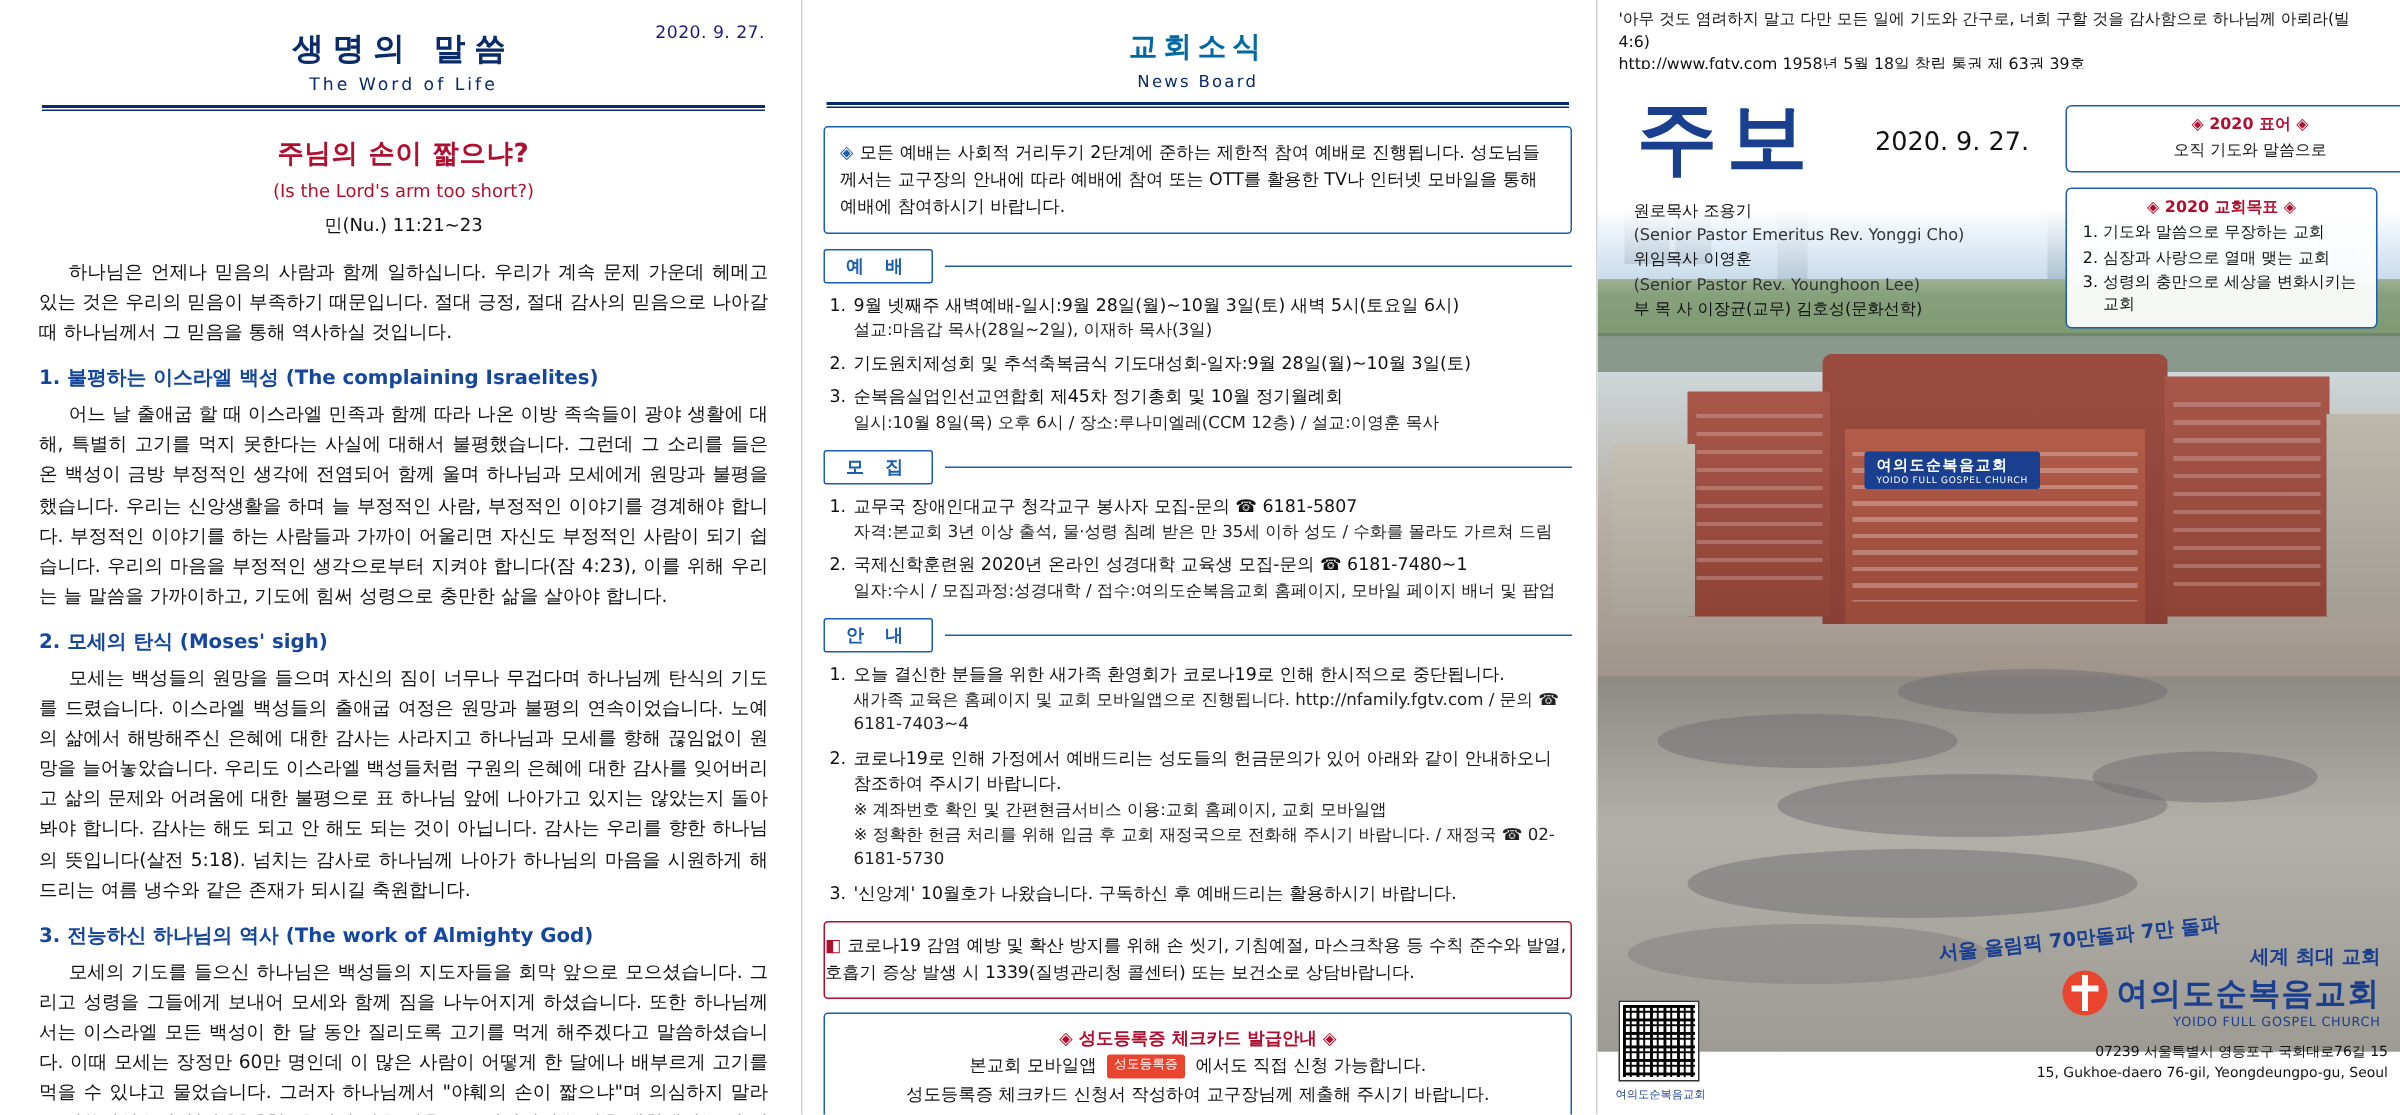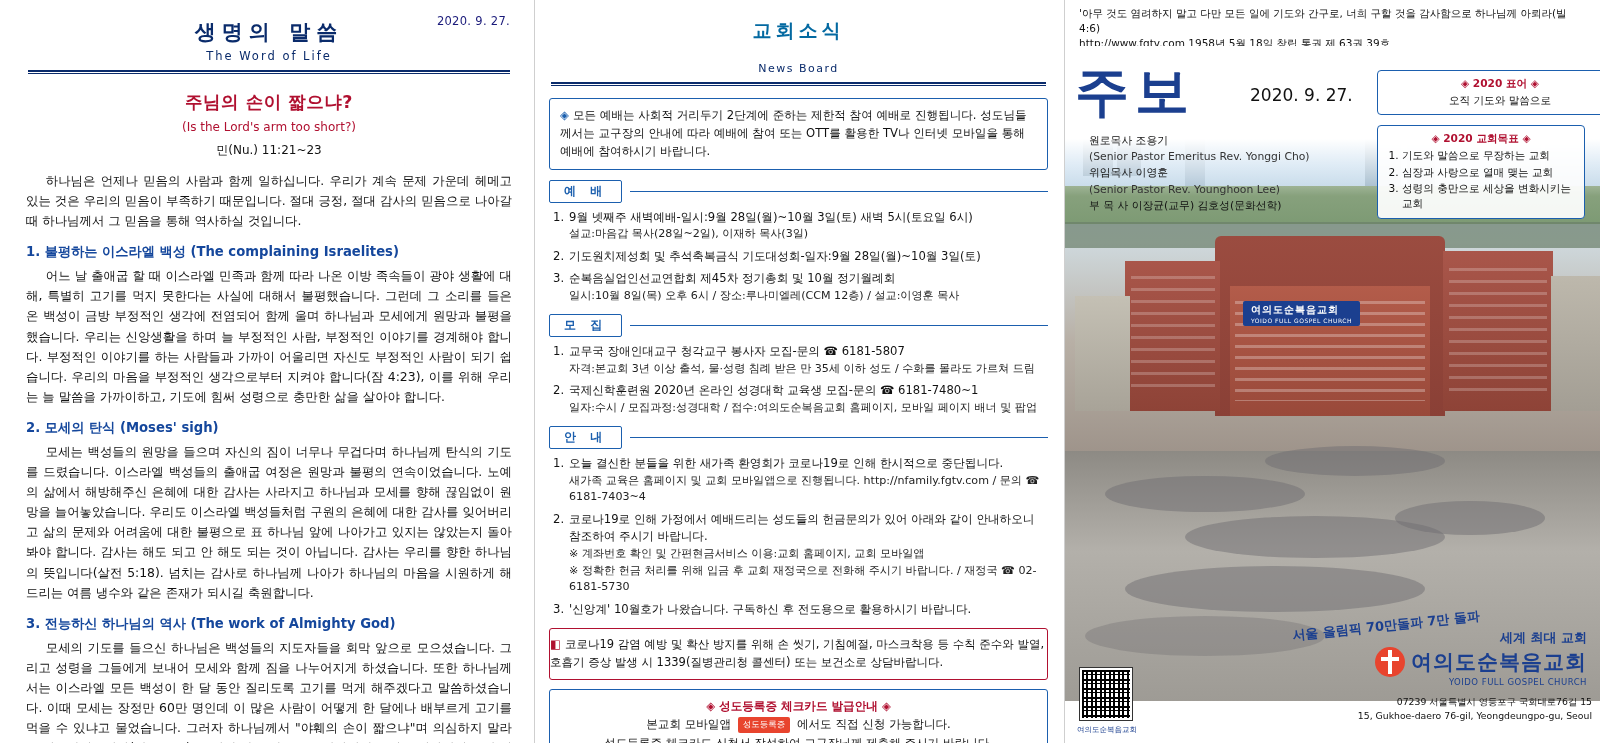--- a/index.html
+++ b/index.html
@@ -66,21 +66,21 @@
 
   
   .col2 {
     position: relative;
     width: 530px; height: 743px;
     padding: 14px 16px 8px 14px;
     background: #ffffff;
     border-left: 1px solid #cfcfcf;
   }
   .c2-title { text-align:center; font-size:19px; font-weight:bold; color:#0369a1; letter-spacing:4px; margin-top:4px;}
-  .c2-sub { text-align:center; font-size:11px; color:#0a2b6b; letter-spacing:1.5px; margin-top:18px;}
+  .c2-sub { text-align:center; font-size:11px; color:#0a2b6b; letter-spacing:1.5px; margin-top:4px;}
   .c2-rule { height:2px; background:#0a2b6b; margin:7px 2px 0 2px;}
   .c2-rule2 { height:1px; background:#0a2b6b; margin:1px 2px 0 2px;}
 
   .notice-box {
     border: 1px solid #1b5fae; border-radius: 3px;
     margin-top: 12px; padding: 8px 10px 8px 10px;
     font-size: 11.6px; line-height: 1.55; color: #111;
   }
   .notice-box .dia { color:#1b5fae; margin-right:4px; }
 
@@ -144,21 +144,21 @@
   .bldg { position:absolute; }
   .plaza { position:absolute; left:0; bottom:0; width:536px; height:250px;
            background: linear-gradient(to bottom,#8d8a84,#b3b0aa 40%, #9e9b95 100%); }
   .crowd { position:absolute; background:#6f6d71; opacity:.5; border-radius:50%; }
 
   .c3-white {
     position:absolute; left:0; top:46px; width:536px; height:150px;
     background: linear-gradient(to bottom,#ffffff 0%, #ffffff 62%, rgba(255,255,255,0) 100%);
   }
   .jubo {
-    position:absolute; left:10px; top:56px;
+    position:absolute; left:26px; top:56px;
     font-size:54px; font-weight:bold; color:#1b3f8f; letter-spacing:6px;
   }
   .jubo-date {
     position:absolute; left:185px; top:85px;
     font-size:17px; color:#111;
   }
   .pastors {
     position:absolute; left:24px; top:133px;
     font-size:10.8px; line-height:1.5; color:#111;
   }
@@ -331,21 +331,21 @@
           <span class="num">2.</span>
           <span class="txt">
             <span>코로나19로 인해 가정에서 예배드리는 성도들의 헌금문의가 있어 아래와 같이 안내하오니 참조하여 주시기 바랍니다.</span>
             <span class="sub" style="white-space:pre-line">※ 계좌번호 확인 및 간편현금서비스 이용:교회 홈페이지, 교회 모바일앱
 ※ 정확한 헌금 처리를 위해 입금 후 교회 재정국으로 전화해 주시기 바랍니다. / 재정국 ☎ 02-6181-5730</span>
           </span>
         </div>
         <div class="li">
           <span class="num">3.</span>
           <span class="txt">
-            <span>'신앙계' 10월호가 나왔습니다. 구독하신 후 전도용으로 활용하시기 바랍니다.</span>
+            <span>'신앙계' 10월호가 나왔습니다. 구독하신 후 예배드리는 활용하시기 바랍니다.</span>
           </span>
         </div>
       </div>
     </div>
 
     <div class="alert-box">
       <span class="sq">◧</span><span>코로나19 감염 예방 및 확산 방지를 위해 손 씻기, 기침예절, 마스크착용 등 수칙 준수와 발열, 호흡기 증상 발생 시 1339(질병관리청 콜센터) 또는 보건소로 상담바랍니다.</span>
     </div>
 
     <div class="card-box">

